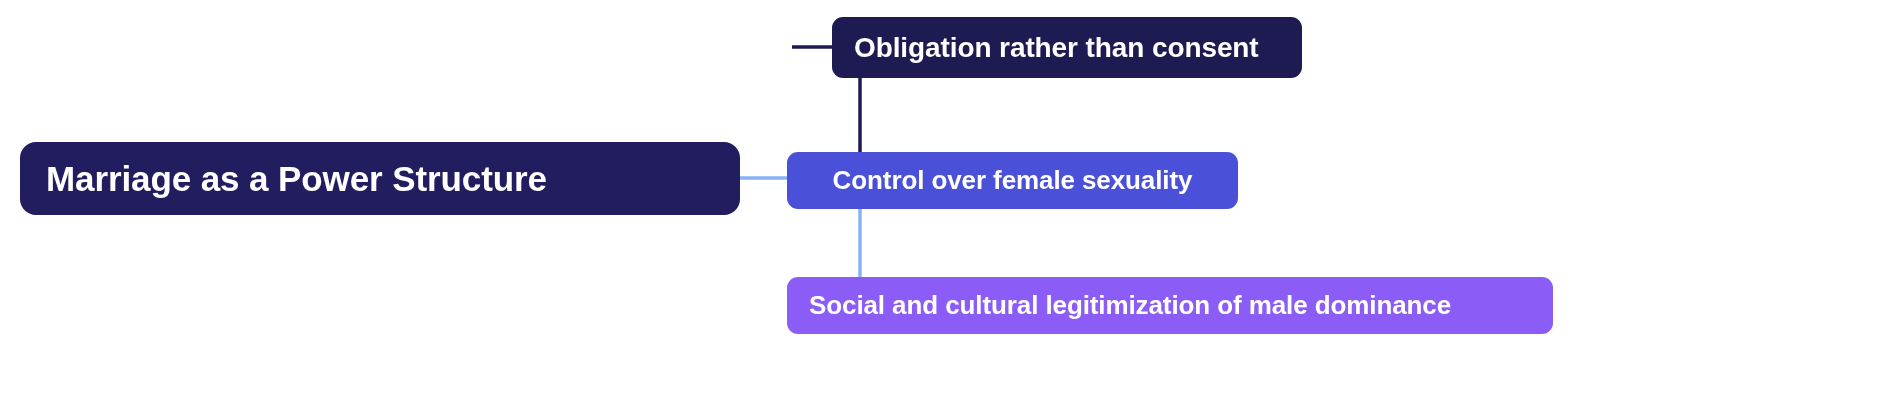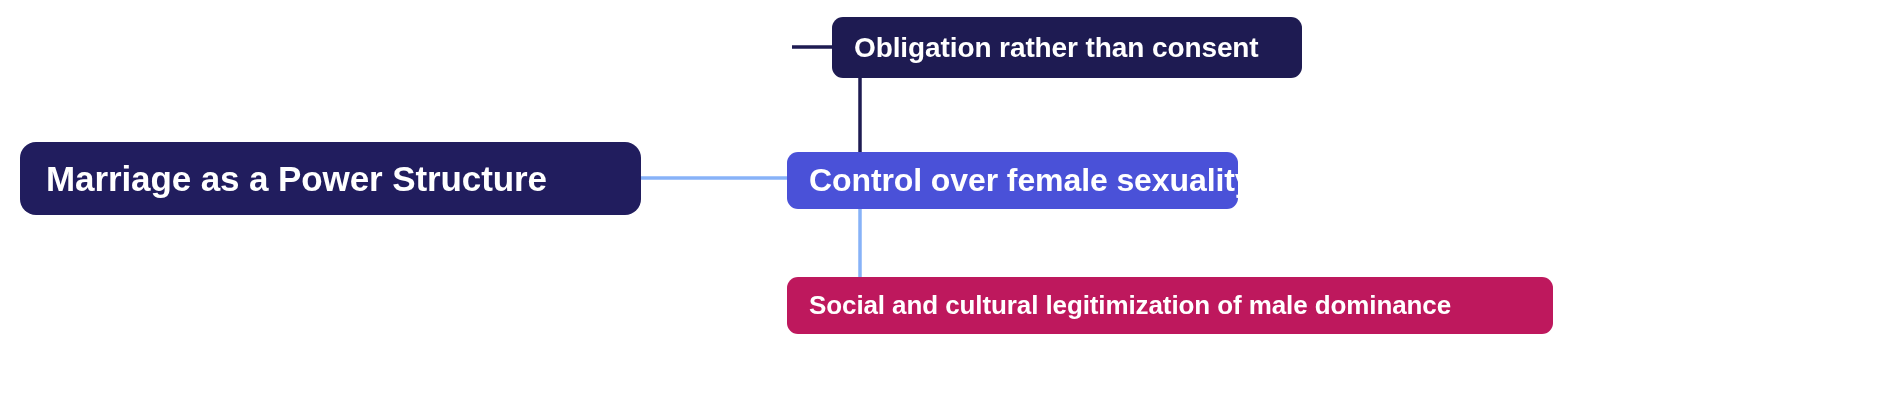--- a/index.html
+++ b/index.html
@@ -41,21 +41,21 @@
     white-space: nowrap;
     letter-spacing: -0.1px;
   }
   .node-label {
     display: block;
     width: 100%;
   }
   #node-root {
     left: 20px;
     top: 142px;
-    width: 621px;
+    width: 720px;
     height: 73px;
     border-radius: 16px;
     background: #211d5e;
     padding: 0 26px;
     font-size: 35px;
   }
   #node-branch-0 {
     left: 789px;
     top: 17px;
     width: 470px;
@@ -65,22 +65,22 @@
     padding: 0 22px;
     font-size: 28px;
   }
   #node-branch-1 {
     left: 787px;
     top: 152px;
     width: 451px;
     height: 57px;
     border-radius: 11px;
     background: #4a51d8;
-    padding: 0 22px;
-    font-size: 32px;
+    padding: 0 14px;
+    font-size: 26px;
     text-align: center;
   }
   #node-branch-2 {
     left: 787px;
     top: 277px;
     width: 766px;
     height: 57px;
     border-radius: 11px;
     background: #87b2f8;
     padding: 0 22px;
@@ -109,17 +109,17 @@
   </div>
 
   <div class="node" id="node-branch-0" style="background: rgb(30, 27, 82); color: rgb(255, 255, 255); margin-left: 43px;">
     <span class="node-label">Obligation rather than consent</span>
   </div>
 
   <div class="node" id="node-branch-1" style="background: rgb(74, 81, 216); color: rgb(255, 255, 255);">
     <span class="node-label">Control over female sexuality</span>
   </div>
 
-  <div class="node" id="node-branch-2" style="background: #be185d; color: rgb(255, 255, 255);">
+  <div class="node" id="node-branch-2" style="background: #8b5cf6; color: rgb(255, 255, 255);">
     <span class="node-label">Social and cultural legitimization of male dominance</span>
   </div>
 
 </div>
 
 </body></html>

